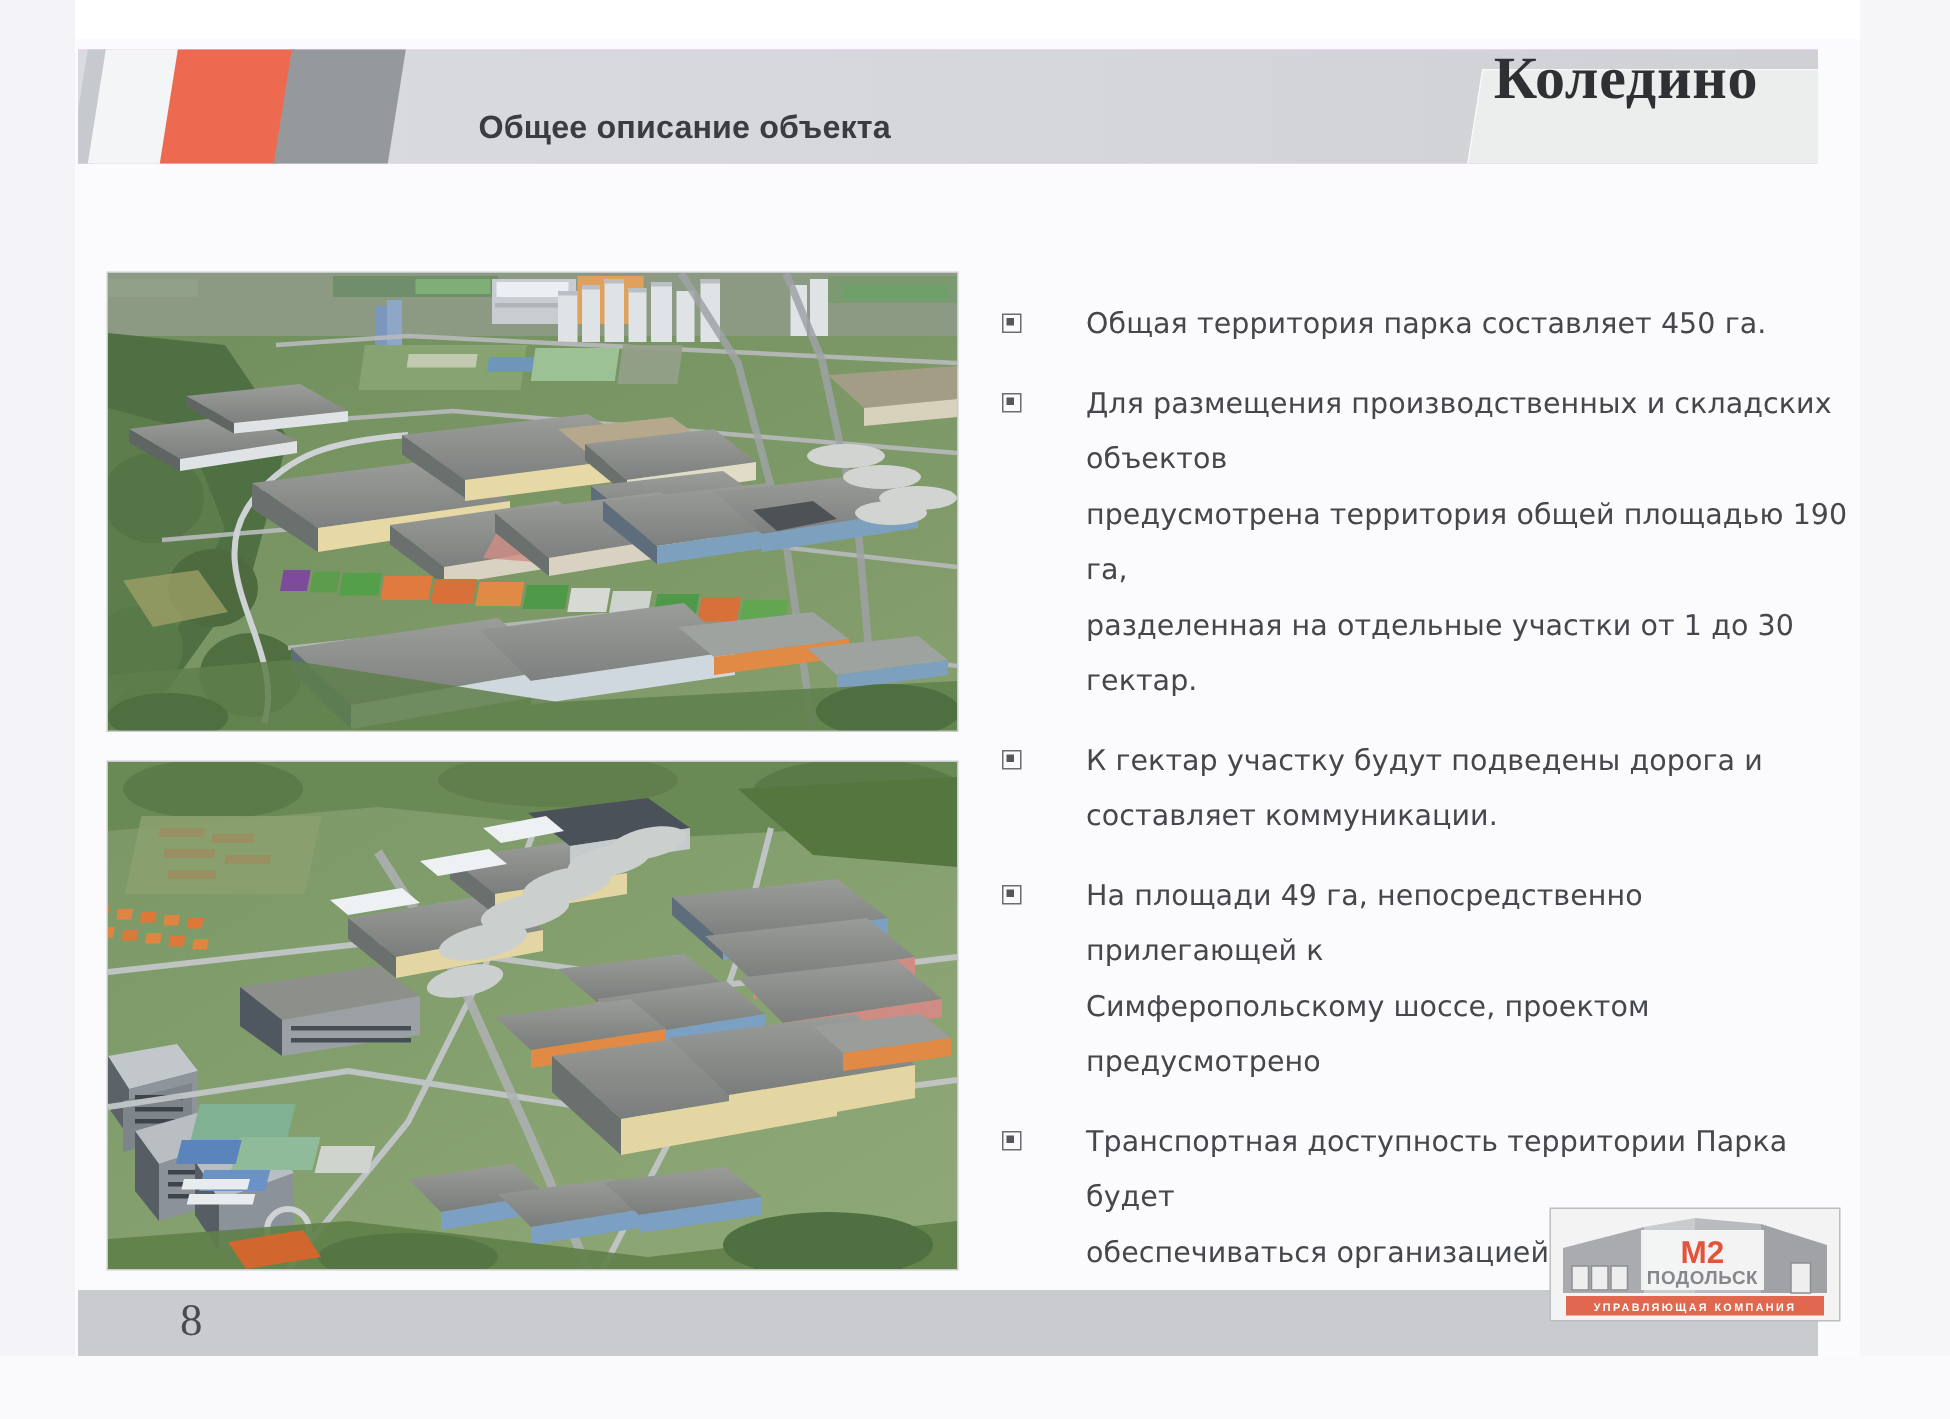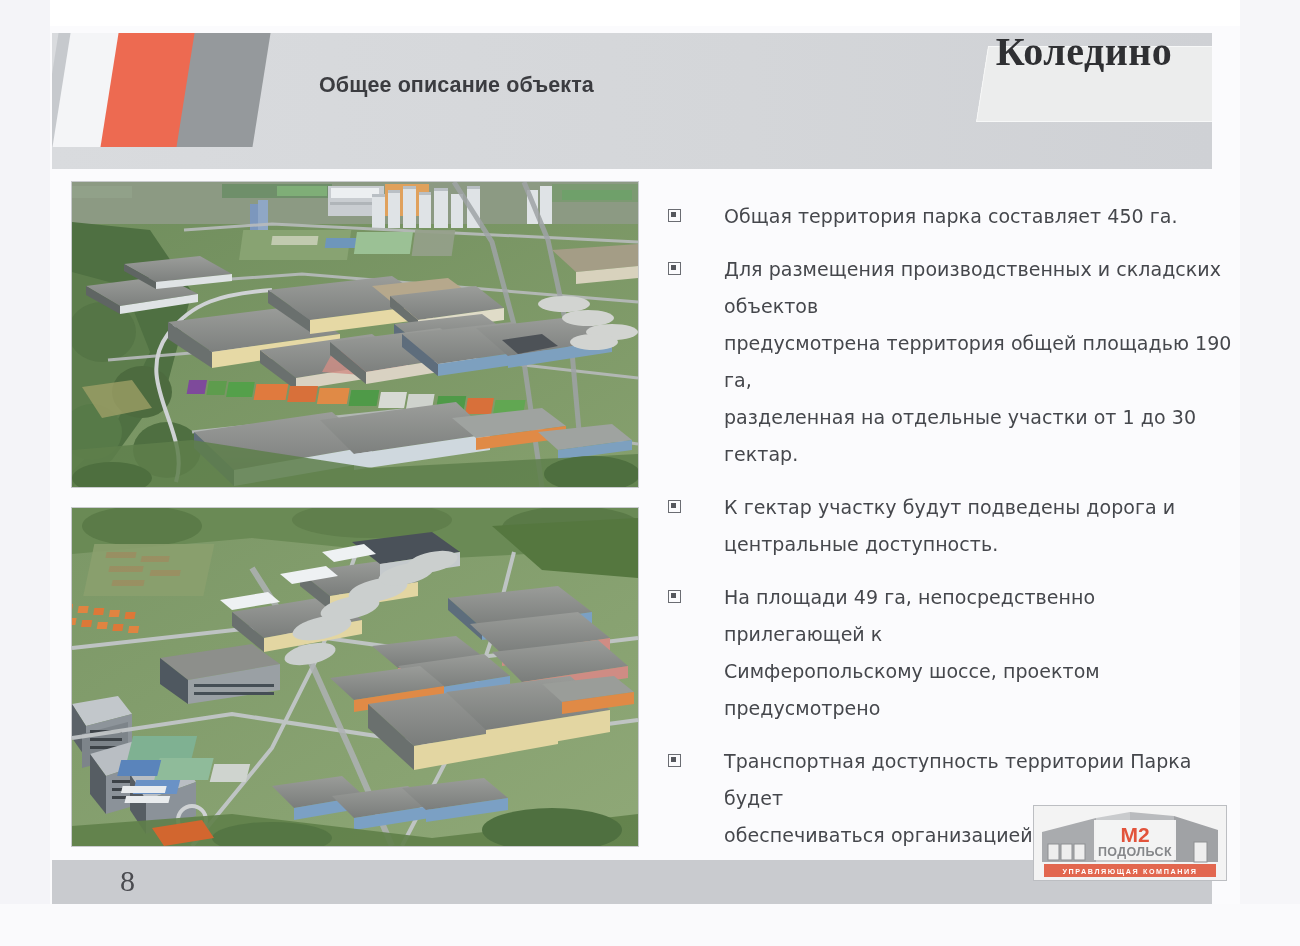--- a/index.html
+++ b/index.html
@@ -44,21 +44,21 @@
     left: 0; bottom: 0; width: 1300px; height: 42px;
     background: #fafafc;
   }
 
   
   #header-band {
     position: absolute;
     left: 52px;
     top: 33px;
     width: 1160px;
-    height: 136px;
+    height: 76px;
     background: #f0abfc;
     overflow: hidden;
   }
   
   #header-band::after {
     content: "";
     position: absolute;
     left: 0; top: 0; right: 0; bottom: 0;
     background: linear-gradient(90deg, #d9dbde 0%, #d4d6d9 60%, #cfd1d5 100%);
     z-index: 0;
@@ -582,21 +582,21 @@
         <span>Для размещения производственных и складских объектов</span><br>
         <span>предусмотрена территория общей площадью 190 га,</span><br>
         <span>разделенная на отдельные участки от 1 до 30 гектар.</span>
       </span>
     </div>
 
     <div class="bullet-row">
       <span class="bullet-marker"></span>
       <span class="bullet-text">
         <span>К гектар участку будут подведены дорога и</span><br>
-        <span>центральные доступность.</span>
+        <span>составляет коммуникации.</span>
       </span>
     </div>
 
     <div class="bullet-row">
       <span class="bullet-marker"></span>
       <span class="bullet-text">
         <span>На площади 49 га, непосредственно прилегающей к</span><br>
         <span>Симферопольскому шоссе, проектом предусмотрено</span><br>
       </span>
     </div>

